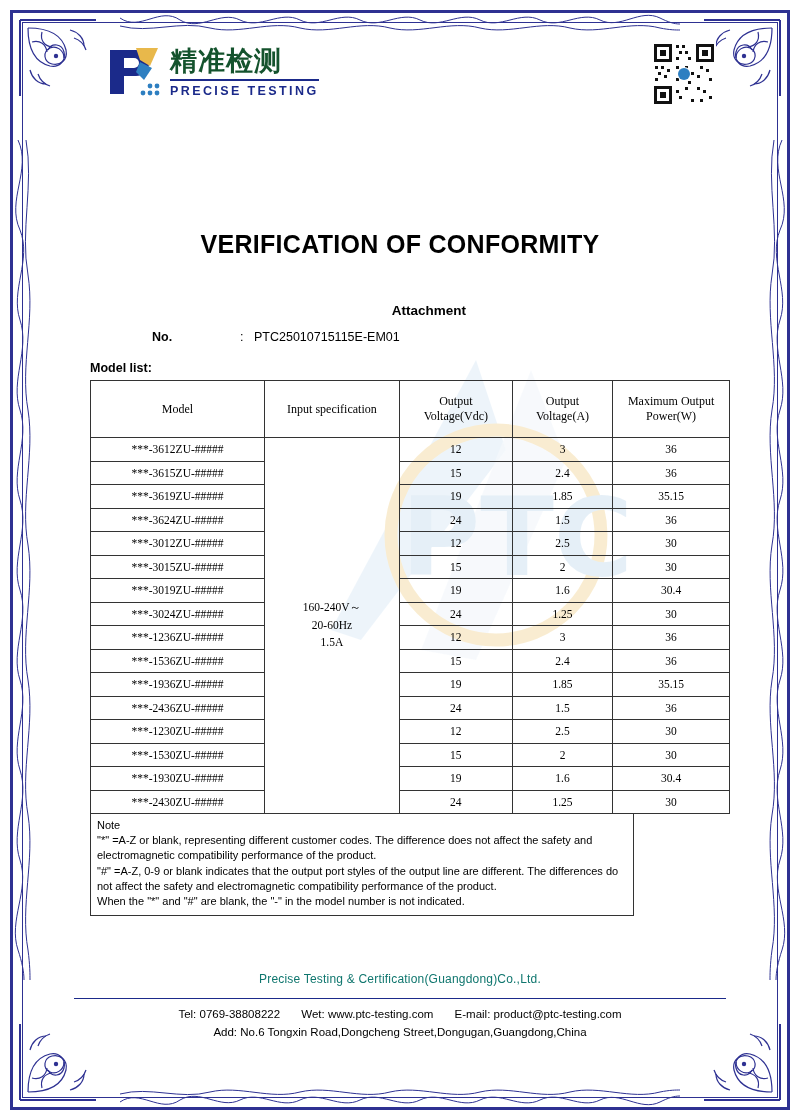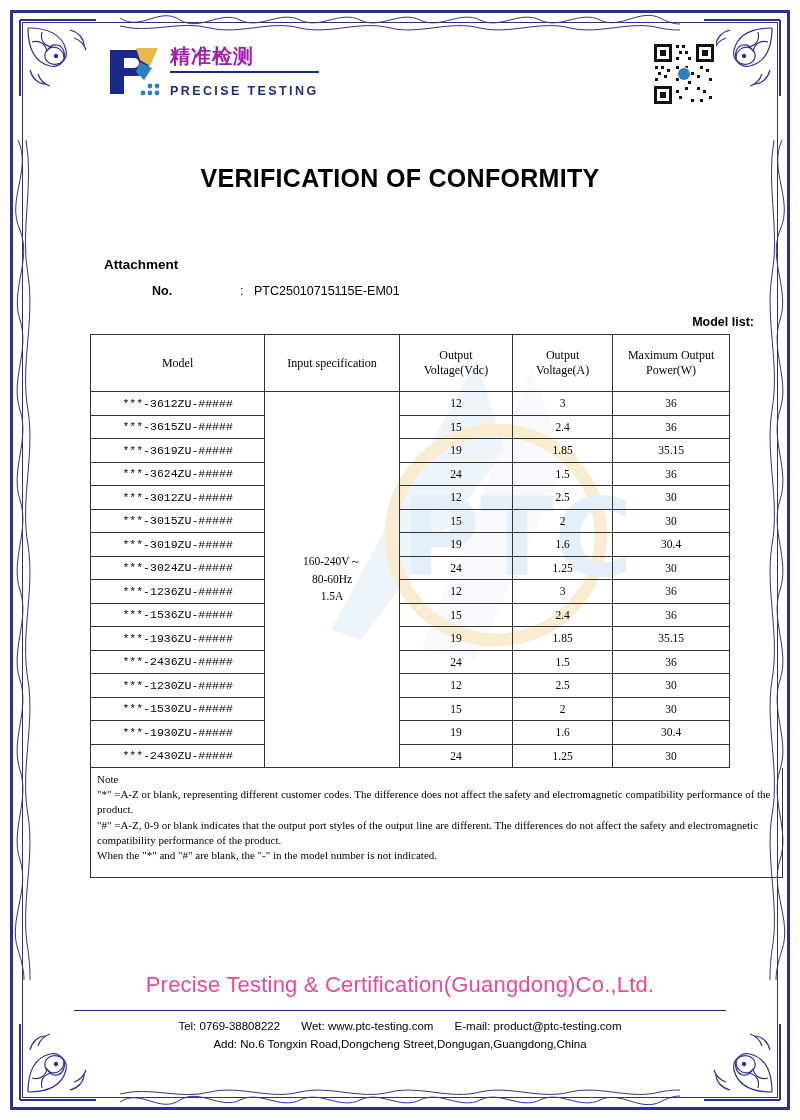--- a/index.html
+++ b/index.html
@@ -81,72 +81,72 @@
   }
   .logo-block {
     display: flex;
     align-items: center;
     margin-left: 60px;
     margin-top: 10px;
   }
   .logo-mark { width: 56px; height: 52px; margin-right: 8px; }
   .logo-text-cn {
     font-family: "DejaVu Sans", sans-serif;
-    font-size: 20px;
+    font-size: 27px;
     font-weight: bold;
-    color: #a21caf;
+    color: #14532d;
     letter-spacing: 1px;
     line-height: 1;
   }
   .logo-text-en {
     font-size: 12.5px;
     font-weight: bold;
     color: #1b2a8a;
     letter-spacing: 2.4px;
     line-height: 1;
     margin-top: 5px;
     border-top: 2px solid #1b2a8a;
-    padding-top: 12px;
+    padding-top: 4px;
   }
   .qr {
     margin-right: 38px;
     margin-top: 6px;
   }
 
   .doc-title {
     text-align: center;
     font-size: 25px;
     font-weight: bold;
     letter-spacing: 0.3px;
-    margin-top: 48px;
+    margin-top: 114px;
   }
 
   .attachment-label {
     font-size: 13.5px;
     font-weight: bold;
-    margin-top: 64px;
+    margin-top: 44px;
     margin-left: 58px;
+    text-align: center;
   }
   .no-row {
     display: flex;
     margin-top: 12px;
     margin-left: 58px;
     font-size: 12.5px;
     padding-left: 48px;
   }
   .no-row .k { font-weight: bold; width: 88px; }
   .no-row .c { width: 14px; }
   .no-row .v { }
 
   .modellist-label {
     font-size: 12.5px;
     font-weight: bold;
     margin-top: 17px;
     margin-left: 44px;
-    text-align: right;
   }
 
   table.models {
     border-collapse: collapse;
     margin-top: 5px;
     margin-left: 44px;
     width: 640px;
     font-family: "Liberation Serif", serif;
     background: transparent;
   }
@@ -159,53 +159,53 @@
   }
   table.models thead th {
     height: 56px;
     font-weight: normal;
     font-size: 12px;
     line-height: 1.25;
   }
   table.models tbody td {
     height: 22.5px;
   }
-  td.model-cell { width: 175px; font-family: Liberation Mono, monospace; }
+  td.model-cell { width: 175px; }
   td.input-cell {
     width: 135px;
     line-height: 1.55;
     font-size: 11.5px;
   }
   td.v-cell { width: 113px; font-family: Liberation Serif, serif; }
   td.a-cell { width: 100px; }
   td.p-cell { width: 117px; }
 
   .note-box {
     margin-left: 44px;
-    width: 693px;
+    width: 544px;
     border: 1px solid #333;
     border-top: none;
     box-sizing: border-box;
-    padding: 4px 6px 14px 6px;
-    font-family: Liberation Serif, serif;
+    padding: 4px 6px 6px 6px;
+    font-family: Liberation Sans, sans-serif;
     font-size: 11px;
     line-height: 1.38;
   }
   .note-box .note-title { }
 
   .footer {
     position: absolute;
     left: 46px;
     top: 972px;
     width: 708px;
     text-align: center;
   }
   .footer .company {
-    font-size: 22px;
-    color: #ec4899;
+    font-size: 12px;
+    color: #0f766e;
     letter-spacing: 0.2px;
   }
   .footer .line {
     margin-top: 12px;
     height: 1px;
     background: #1b2a8a;
     width: 652px;
     margin-left: auto;
     margin-right: auto;
   }
@@ -424,21 +424,21 @@
             <span>Maximum Output</span><br>
             <span>Power(W)</span>
           </th>
         </tr>
       </thead>
       <tbody id="models-body">
           <tr>
             <td class="model-cell">***-3612ZU-#####</td>
             <td class="input-cell" rowspan="16">
               <div>160-240V～</div>
-              <div>80-60Hz</div>
+              <div>20-60Hz</div>
               <div>1.5A</div>
             </td>
             <td class="v-cell">12</td>
             <td class="a-cell">3</td>
             <td class="p-cell">36</td>
           </tr>
           <tr>
             <td class="model-cell">***-3615ZU-#####</td>
             <td class="v-cell">15</td>
             <td class="a-cell">2.4</td>

